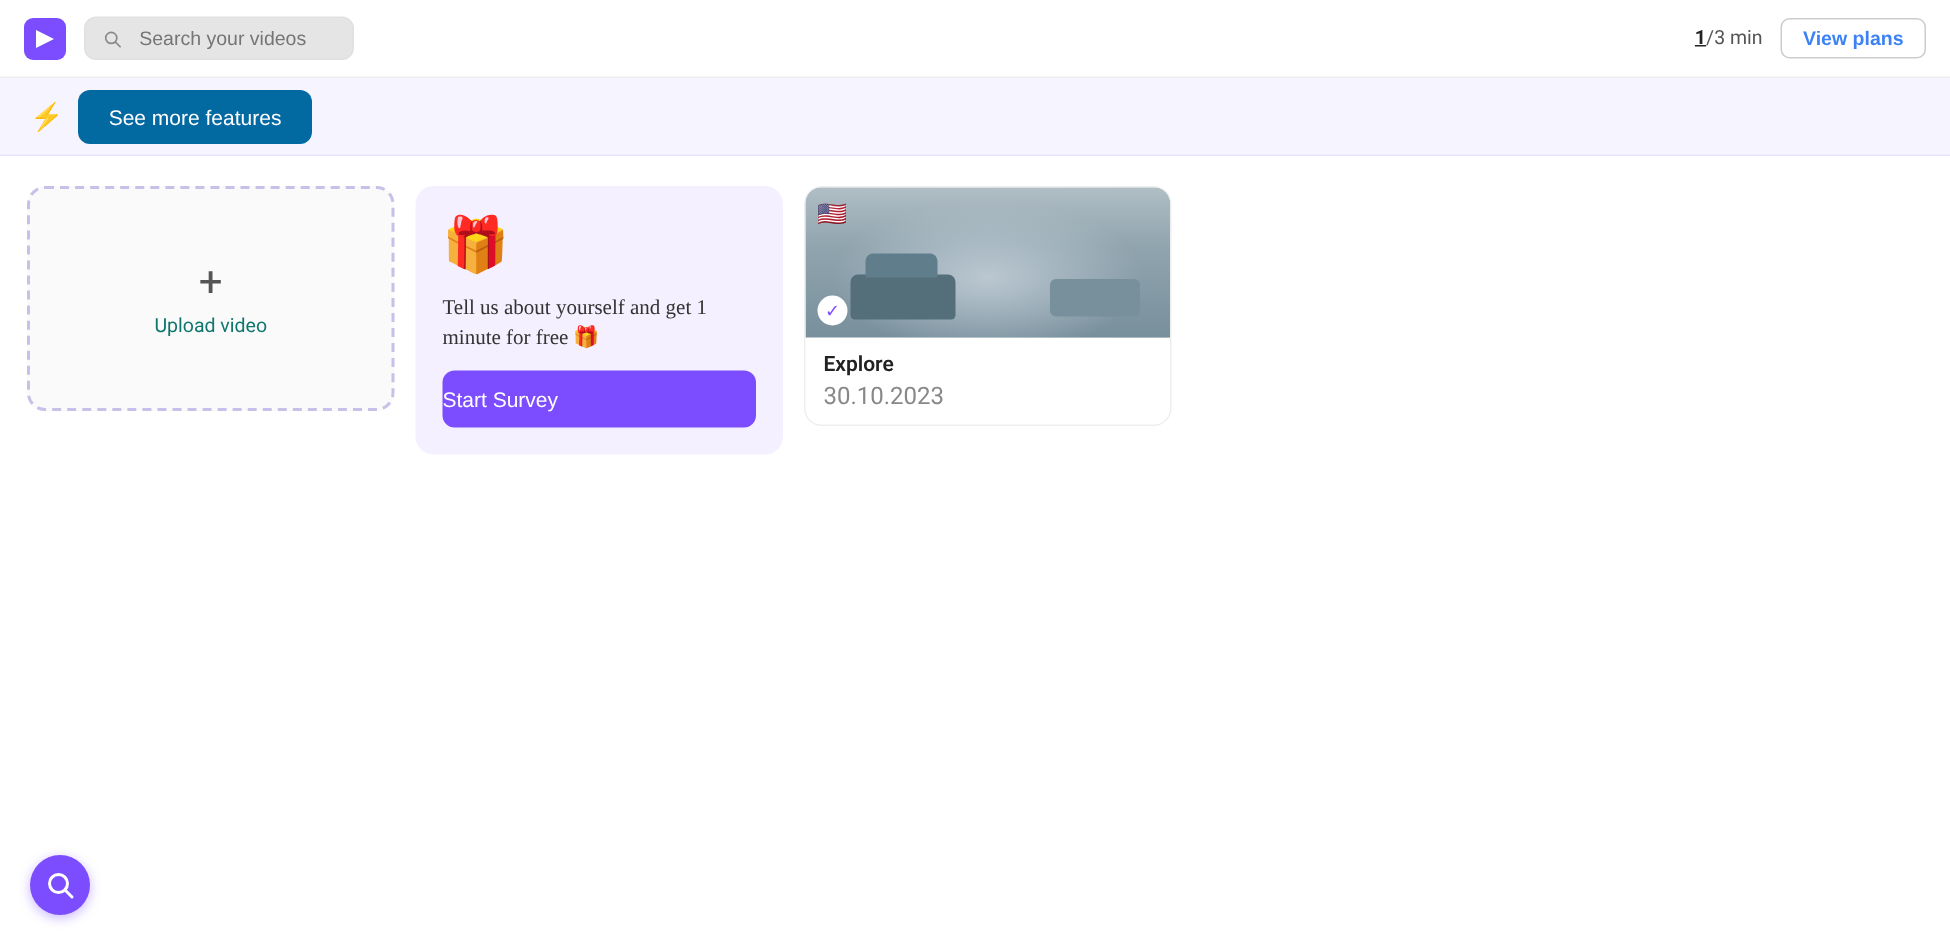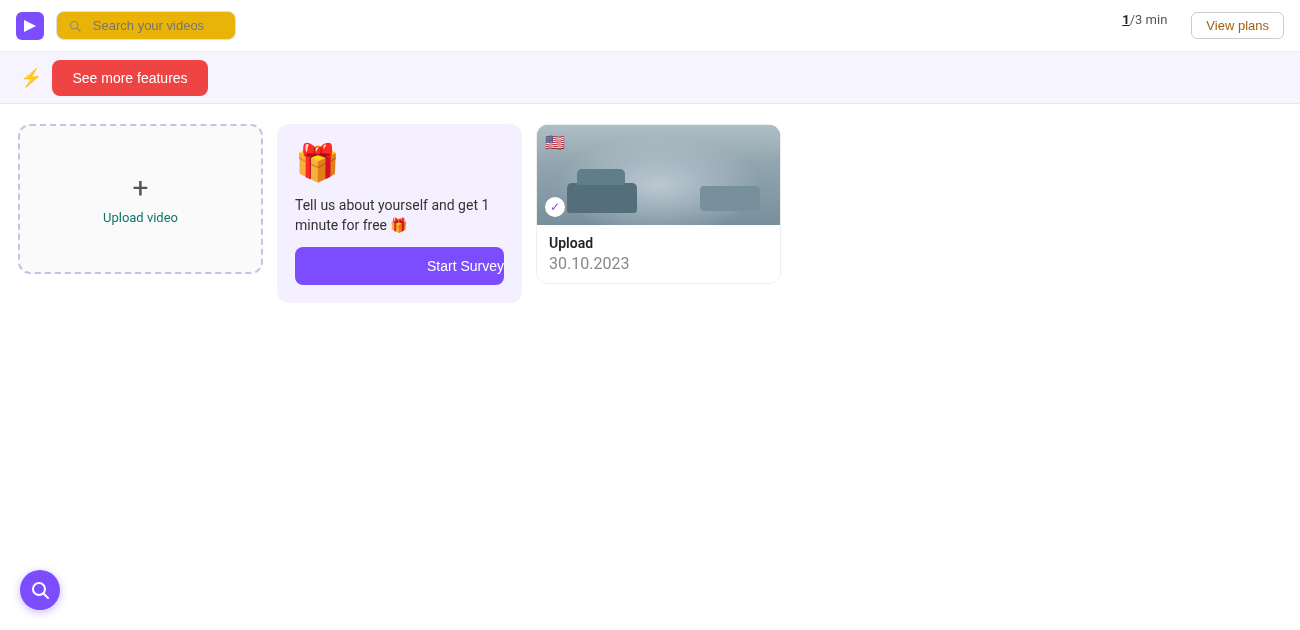--- a/index.html
+++ b/index.html
@@ -22,60 +22,61 @@
       gap: 12px;
     }
     .logo {
       width: 28px;
       height: 28px;
       flex-shrink: 0;
     }
     .search-bar {
       display: flex;
       align-items: center;
-      background: #eab308;
+      background: #e5e5e5;
       border: 1px solid #e0e0e0;
       border-radius: 8px;
       padding: 6px 12px;
       gap: 12px;
       width: 180px;
     }
     .search-bar input {
       border: none;
       background: transparent;
       outline: none;
       font-size: 13px;
       color: #555;
       width: 100%;
     }
     .header-right {
       margin-left: auto;
       display: flex;
-      align-items: flex-start;
-      gap: 24px;
+      align-items: center;
+      gap: 12px;
     }
     .usage-text {
       font-size: 13px;
       color: #555;
     }
     .usage-text span.current {
       font-weight: 700;
       color: #222;
     }
     .usage-text span.underline {
       text-decoration: underline;
     }
     .view-plans-btn {
       border: 1px solid #ccc;
       border-radius: 6px;
       padding: 5px 14px;
       font-size: 13px;
       background: #fff;
       cursor: pointer;
-      color: #a16207;
+      color: #3b82f6;
+      font-weight: bold;
     }
 
     
     .banner {
       display: flex;
       align-items: center;
       background: #f5f4ff;
       padding: 0 20px;
       height: 52px;
       border-bottom: 1px solid #e8e4ff;
@@ -84,21 +85,21 @@
     .banner-icon {
       color: #7c4dff;
       font-size: 18px;
     }
     .banner-text {
       font-size: 14px;
       color: #444;
       flex: 1;
     }
     .see-more-btn {
-      background: #ef4444;
+      background: #0369a1;
       color: #fff;
       border: none;
       border-radius: 8px;
       padding: 10px 20px;
       font-size: 14px;
       cursor: pointer;
       font-weight: 500;
     }
 
     
@@ -144,32 +145,33 @@
       flex-direction: column;
       gap: 12px;
     }
     .gift-icon {
       font-size: 36px;
     }
     .survey-text {
       font-size: 14px;
       color: #333;
       line-height: 1.4;
+      font-family: Liberation Serif, serif;
     }
     .start-survey-btn {
       background: #7c4dff;
       color: #fff;
       border: none;
       border-radius: 8px;
       padding: 11px 0;
       font-size: 14px;
       cursor: pointer;
       font-weight: 500;
       width: 100%;
-      text-align: right;
+      text-align: left;
     }
 
     
     .video-card {
       width: 245px;
       border-radius: 12px;
       overflow: hidden;
       cursor: pointer;
       border: 1px solid #eee;
     }
@@ -329,21 +331,21 @@
       <div class="fog-scene">
         <div class="car1"></div>
         <div class="car2"></div>
       </div>
       <span class="flag-badge">🇺🇸</span>
       <div class="check-badge">
         <span>✓</span>
       </div>
     </div>
     <div class="video-info">
-      <div class="video-title">Upload</div>
+      <div class="video-title">Explore</div>
       <div class="video-date">30.10.2023</div>
     </div>
   </div>
 
 </div>
 
 <div class="chat-btn">
   <svg width="20" height="20" viewBox="0 0 20 20" fill="none">
     <circle cx="9" cy="9" r="6" stroke="white" stroke-width="2"></circle>
     <line x1="13.5" y1="13.5" x2="18" y2="18" stroke="white" stroke-width="2" stroke-linecap="round"></line>

